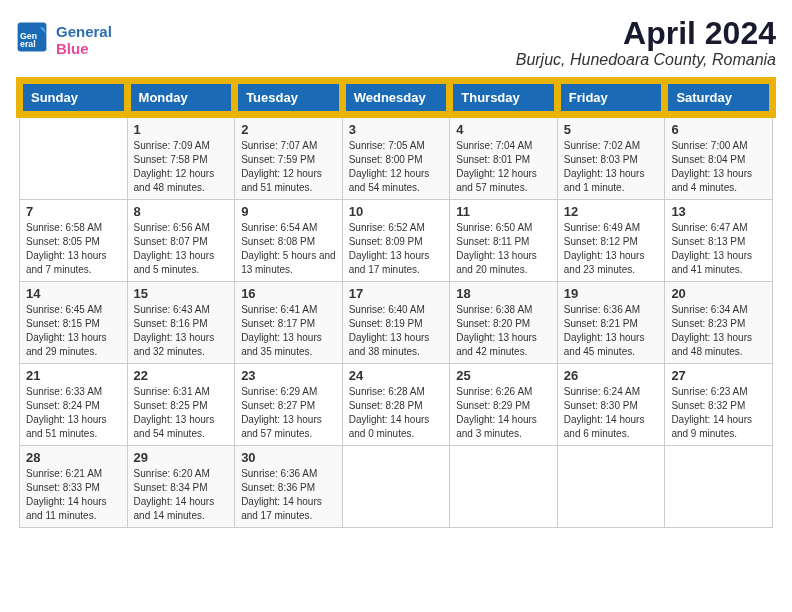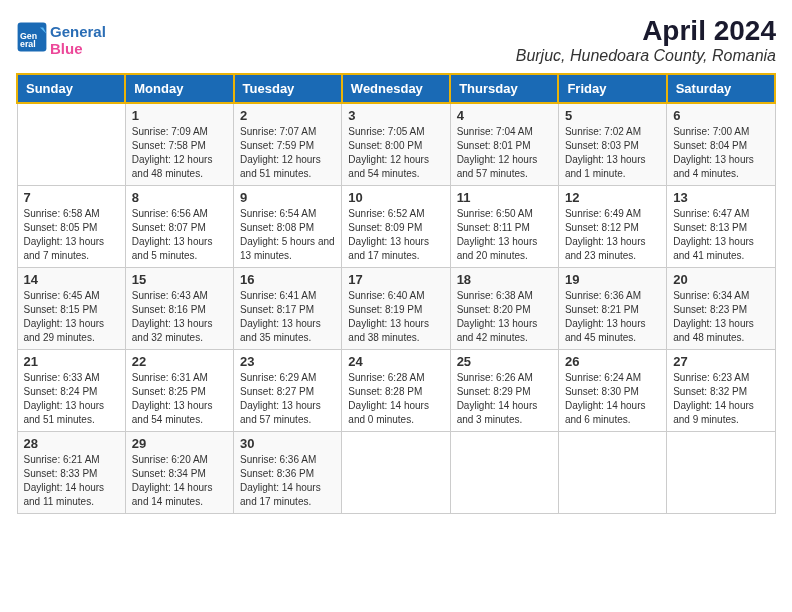--- a/index.html
+++ b/index.html
@@ -12,41 +12,41 @@
     }
     .header-top {
       display: flex;
       justify-content: space-between;
       align-items: flex-start;
       margin-bottom: 4px;
     }
     .logo {
       display: flex;
       align-items: center;
-      gap: 2px;
+      gap: 8px;
     }
     .logo-text {
       font-size: 15px;
       font-weight: bold;
       color: #1a1a2e;
       line-height: 1.1;
       margin-top: 8px;
     }
     .logo-text span {
       color: #2a6db5;
     }
     .logo-icon {
       width: 32px;
       height: 32px;
     }
     .title-block {
       text-align: right;
     }
     .calendar-title {
-      font-size: 28px;
+      font-size: 32px;
       font-weight: bold;
       color: #1a1a2e;
       line-height: 1.1;
     }
     .calendar-subtitle {
       font-size: 16px;
       color: #333;
       font-style: italic;
       margin-left: 24px;
     }
@@ -55,21 +55,21 @@
       border-collapse: collapse;
       margin-top: 8px;
     }
     thead th {
       background-color: #1a6ab5;
       color: #fff;
       text-align: left;
       padding: 6px 8px;
       font-size: 13px;
       font-weight: bold;
-      border: 2px solid #eab308;
+      border: 7px solid #eab308;
     }
     tbody td {
       vertical-align: top;
       border: 1px solid #ccc;
       padding: 4px 6px;
       min-height: 80px;
       font-size: 10.5px;
       color: #222;
       width: calc(100% / 7);
     }

